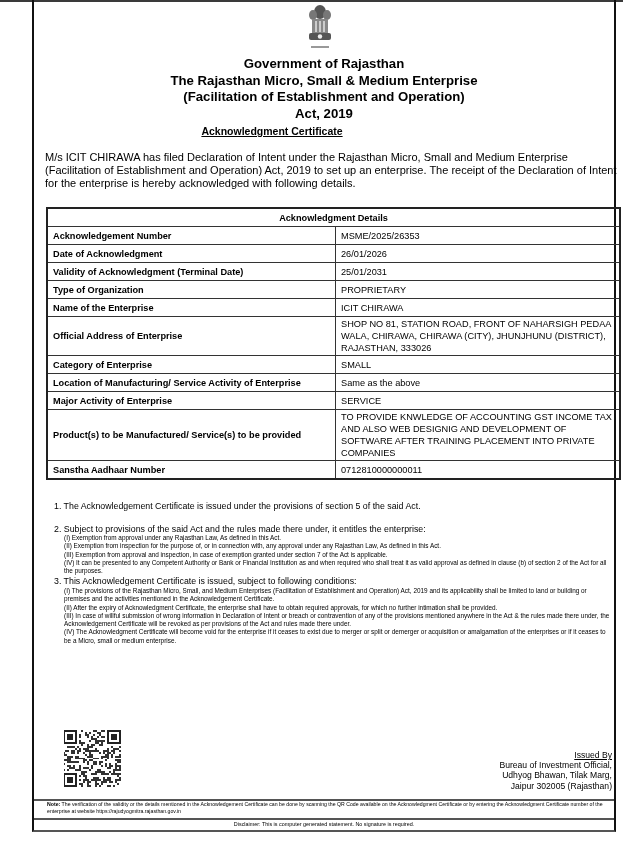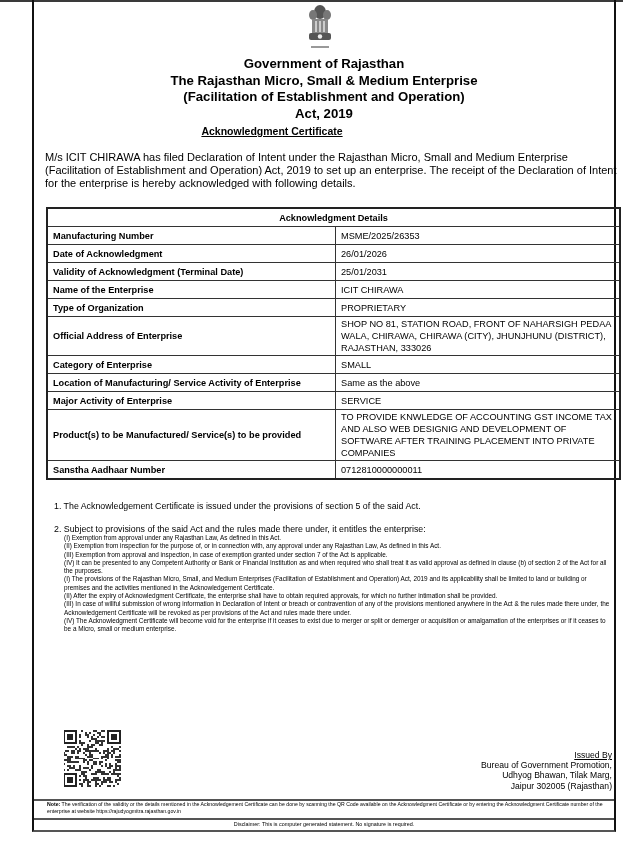--- a/index.html
+++ b/index.html
@@ -64,38 +64,38 @@
 <div class="cert-title">Acknowledgment Certificate</div>
 
 <div class="intro">M/s ICIT CHIRAWA has filed Declaration of Intent under the Rajasthan Micro, Small and Medium Enterprise (Facilitation of Establishment and Operation) Act, 2019 to set up an enterprise. The receipt of the Declaration of Intent for the enterprise is hereby acknowledged with following details.</div>
 
 <table class="details">
   <tbody>
       <tr>
         <th colspan="2">Acknowledgment Details</th>
       </tr>
   <tr class="r">
-    <td class="k">Manufacturing Number</td>
+    <td class="k">Acknowledgement Number</td>
     <td>MSME/2025/26353</td>
   </tr>
   <tr class="r">
     <td class="k">Date of Acknowledgment</td>
     <td>26/01/2026</td>
   </tr>
   <tr class="r">
     <td class="k">Validity of Acknowledgment (Terminal Date)</td>
     <td>25/01/2031</td>
   </tr>
   <tr class="r">
+    <td class="k">Type of Organization</td>
+    <td>PROPRIETARY</td>
+  </tr>
+  <tr class="r">
     <td class="k">Name of the Enterprise</td>
     <td>ICIT CHIRAWA</td>
-  </tr>
-  <tr class="r">
-    <td class="k">Type of Organization</td>
-    <td>PROPRIETARY</td>
   </tr>
   <tr>
     <td class="k">Official Address of Enterprise</td>
     <td class="val-multi">SHOP NO 81, STATION ROAD, FRONT OF NAHARSIGH PEDAA WALA, CHIRAWA, CHIRAWA (CITY), JHUNJHUNU (DISTRICT), RAJASTHAN, 333026</td>
   </tr>
   <tr class="r">
     <td class="k">Category of Enterprise</td>
     <td>SMALL</td>
   </tr>
   <tr class="r">
@@ -117,20 +117,21 @@
 </tbody>
   </table>
 
 <div class="points">
   <div class="pt">1. The Acknowledgement Certificate is issued under the provisions of section 5 of the said Act.</div>
   <div class="pt" style="margin-top:12px">2. Subject to provisions of the said Act and the rules made there under, it entitles the enterprise:</div>
   <div class="sub">(I)   Exemption from approval under any Rajasthan Law, As defined in this Act.</div>
   <div class="sub">(II)  Exemption from inspection for the purpose of, or in connection with, any approval under any Rajasthan Law, As defined in this Act.</div>
   <div class="sub">(III) Exemption from approval and inspection, in case of exemption granted under section 7 of the Act is applicable.</div>
   <div class="sub">(IV)  It can be presented to any Competent Authority or Bank or Financial Institution as and when required who shall treat it as valid approval as defined in clause (b) of section 2 of the Act for all the purposes.</div>
+  <div class="pt" style="margin-top:1px">3. This Acknowledgement Certificate is issued, subject to following conditions:</div>
   <div class="sub">(I)   The provisions of the Rajasthan Micro, Small, and Medium Enterprises (Facilitation of Establishment and Operation) Act, 2019 and its applicability shall be limited to land or building or premises and the activities mentioned in the Acknowledgement Certificate.</div>
   <div class="sub">(II)  After the expiry of Acknowledgment Certificate, the enterprise shall have to obtain required approvals, for which no further intimation shall be provided.</div>
   <div class="sub">(III) In case of willful submission of wrong information in Declaration of Intent or breach or contravention of any of the provisions mentioned anywhere in the Act &amp; the rules made there under, the Acknowledgement Certificate will be revoked as per provisions of the Act and rules made there under.</div>
   <div class="sub">(IV)  The Acknowledgment Certificate will become void for the enterprise if it ceases to exist due to merger or split or demerger or acquisition or amalgamation of the enterprises or if it ceases to be a Micro, small or medium enterprise.</div>
 </div>
 
 <div class="qr">
   <svg id="qr-svg" width="58" height="57" viewBox="0 0 29 29" shape-rendering="crispEdges">
       <rect x="9" y="0" width="1" height="1" fill="#333"></rect>
       <rect x="15" y="0" width="1" height="1" fill="#333"></rect>
@@ -415,21 +416,21 @@
       <rect x="23" y="1" width="5" height="5" fill="#fff"></rect>
       <rect x="24" y="2" width="3" height="3" fill="#222"></rect>
       <rect x="0" y="22" width="7" height="7" fill="#222"></rect>
       <rect x="1" y="23" width="5" height="5" fill="#fff"></rect>
       <rect x="2" y="24" width="3" height="3" fill="#222"></rect>
     </svg>
 </div>
 
 <div class="issued">
   <div class="lbl">Issued By</div>
-  <div>Bureau of Government Promotion,</div>
+  <div>Bureau of Investment Official,</div>
   <div>Udhyog Bhawan, Tilak Marg,</div>
   <div>Jaipur 302005 (Rajasthan)</div>
 </div>
 
 <div class="line1"></div>
 <div class="note"><b>Note:</b><span> The verification of the validity or the details mentioned in the Acknowledgement Certificate can be done by scanning the QR Code available on the Acknowledgment Certificate or by entering the Acknowledgment Certificate number of the enterprise at website https://rajudyogmitra.rajasthan.gov.in</span></div>
 <div class="line2"></div>
 <div class="disclaimer">Disclaimer: This is computer generated statement. No signature is required.</div>
 
 </body></html>

